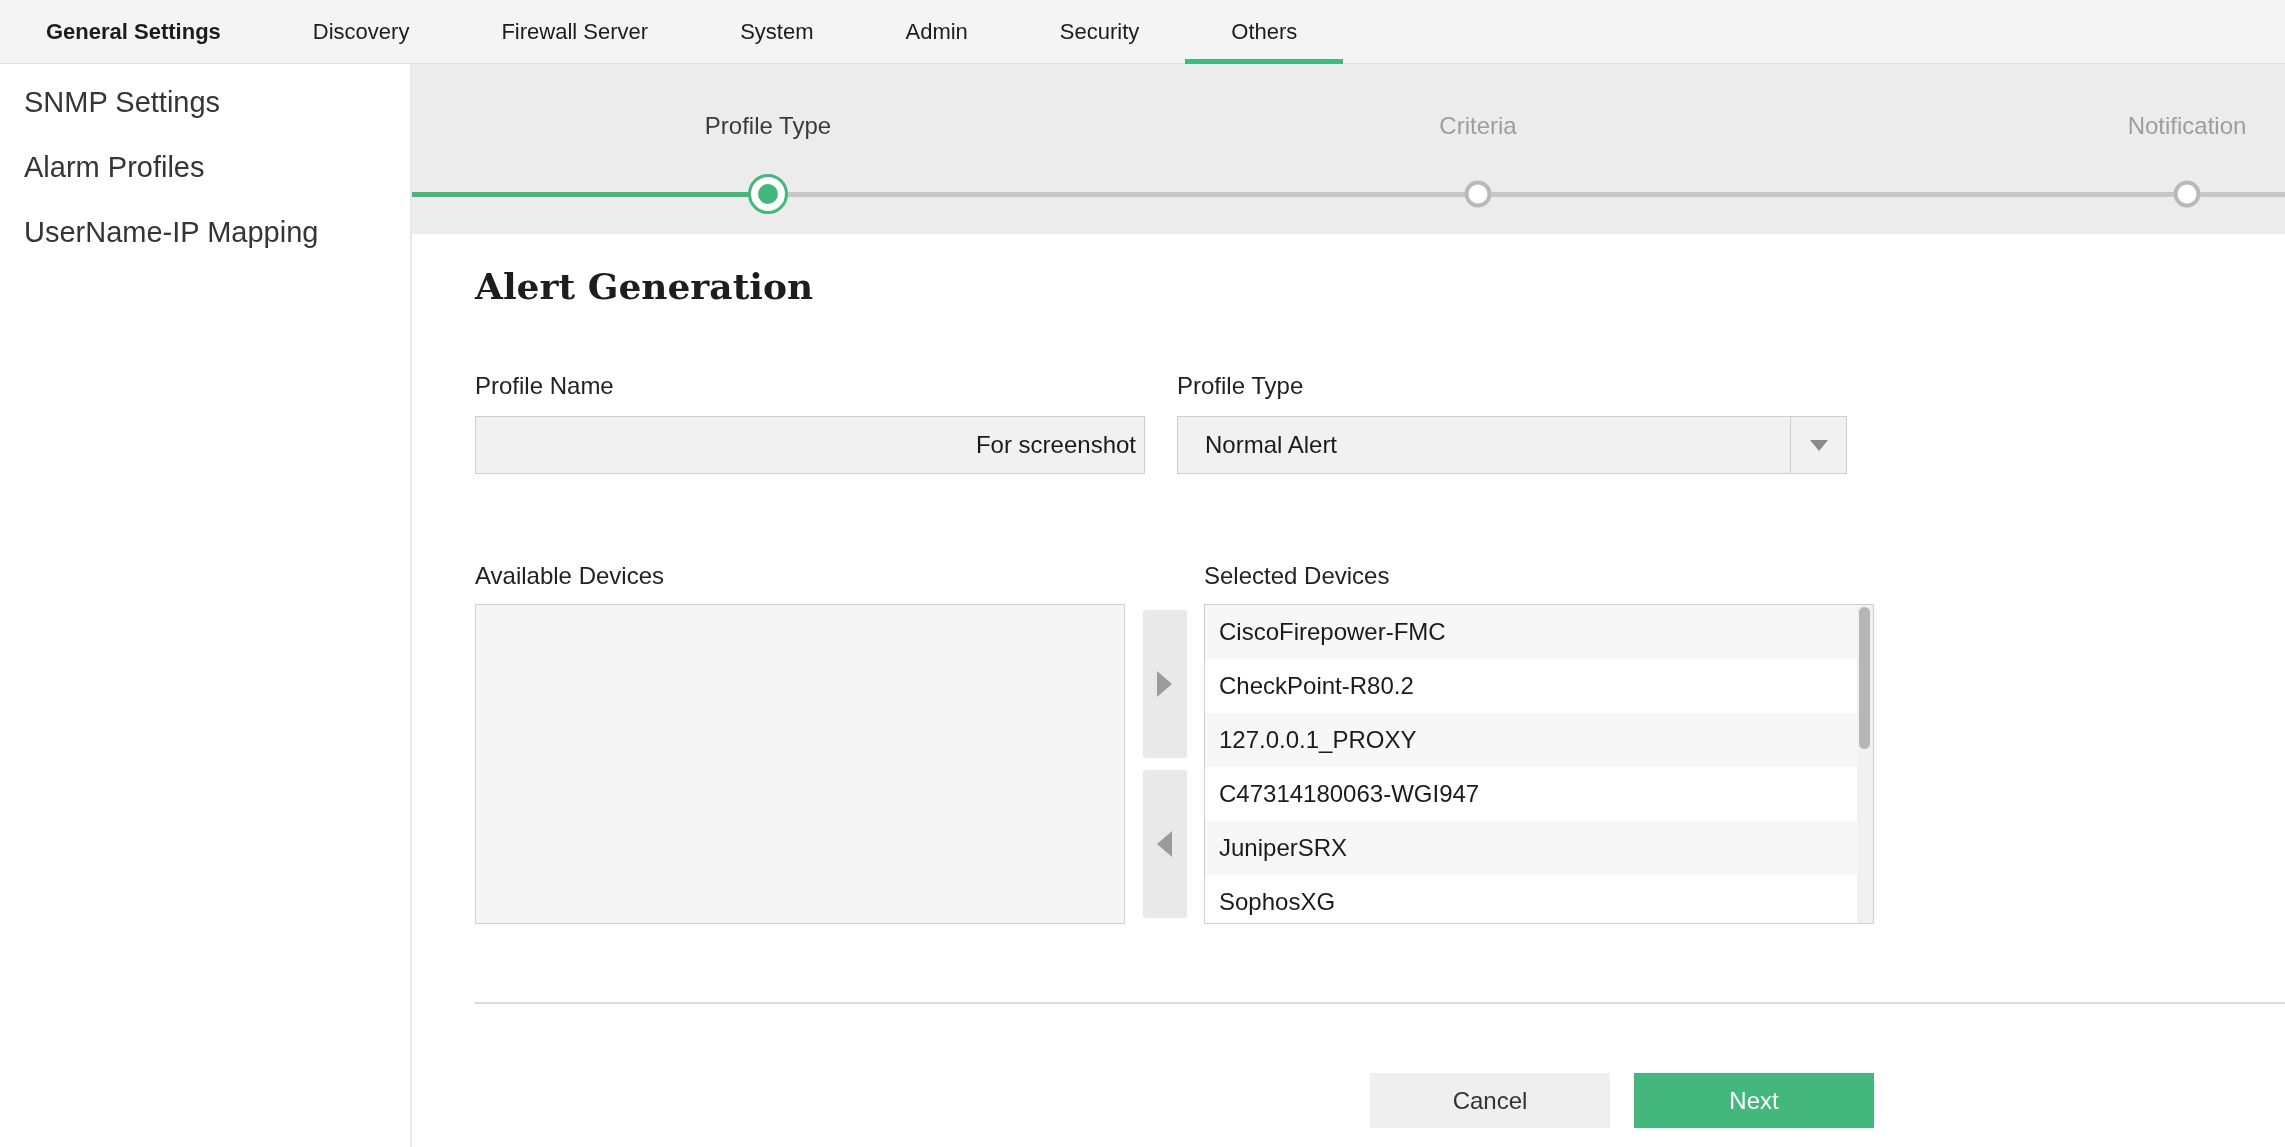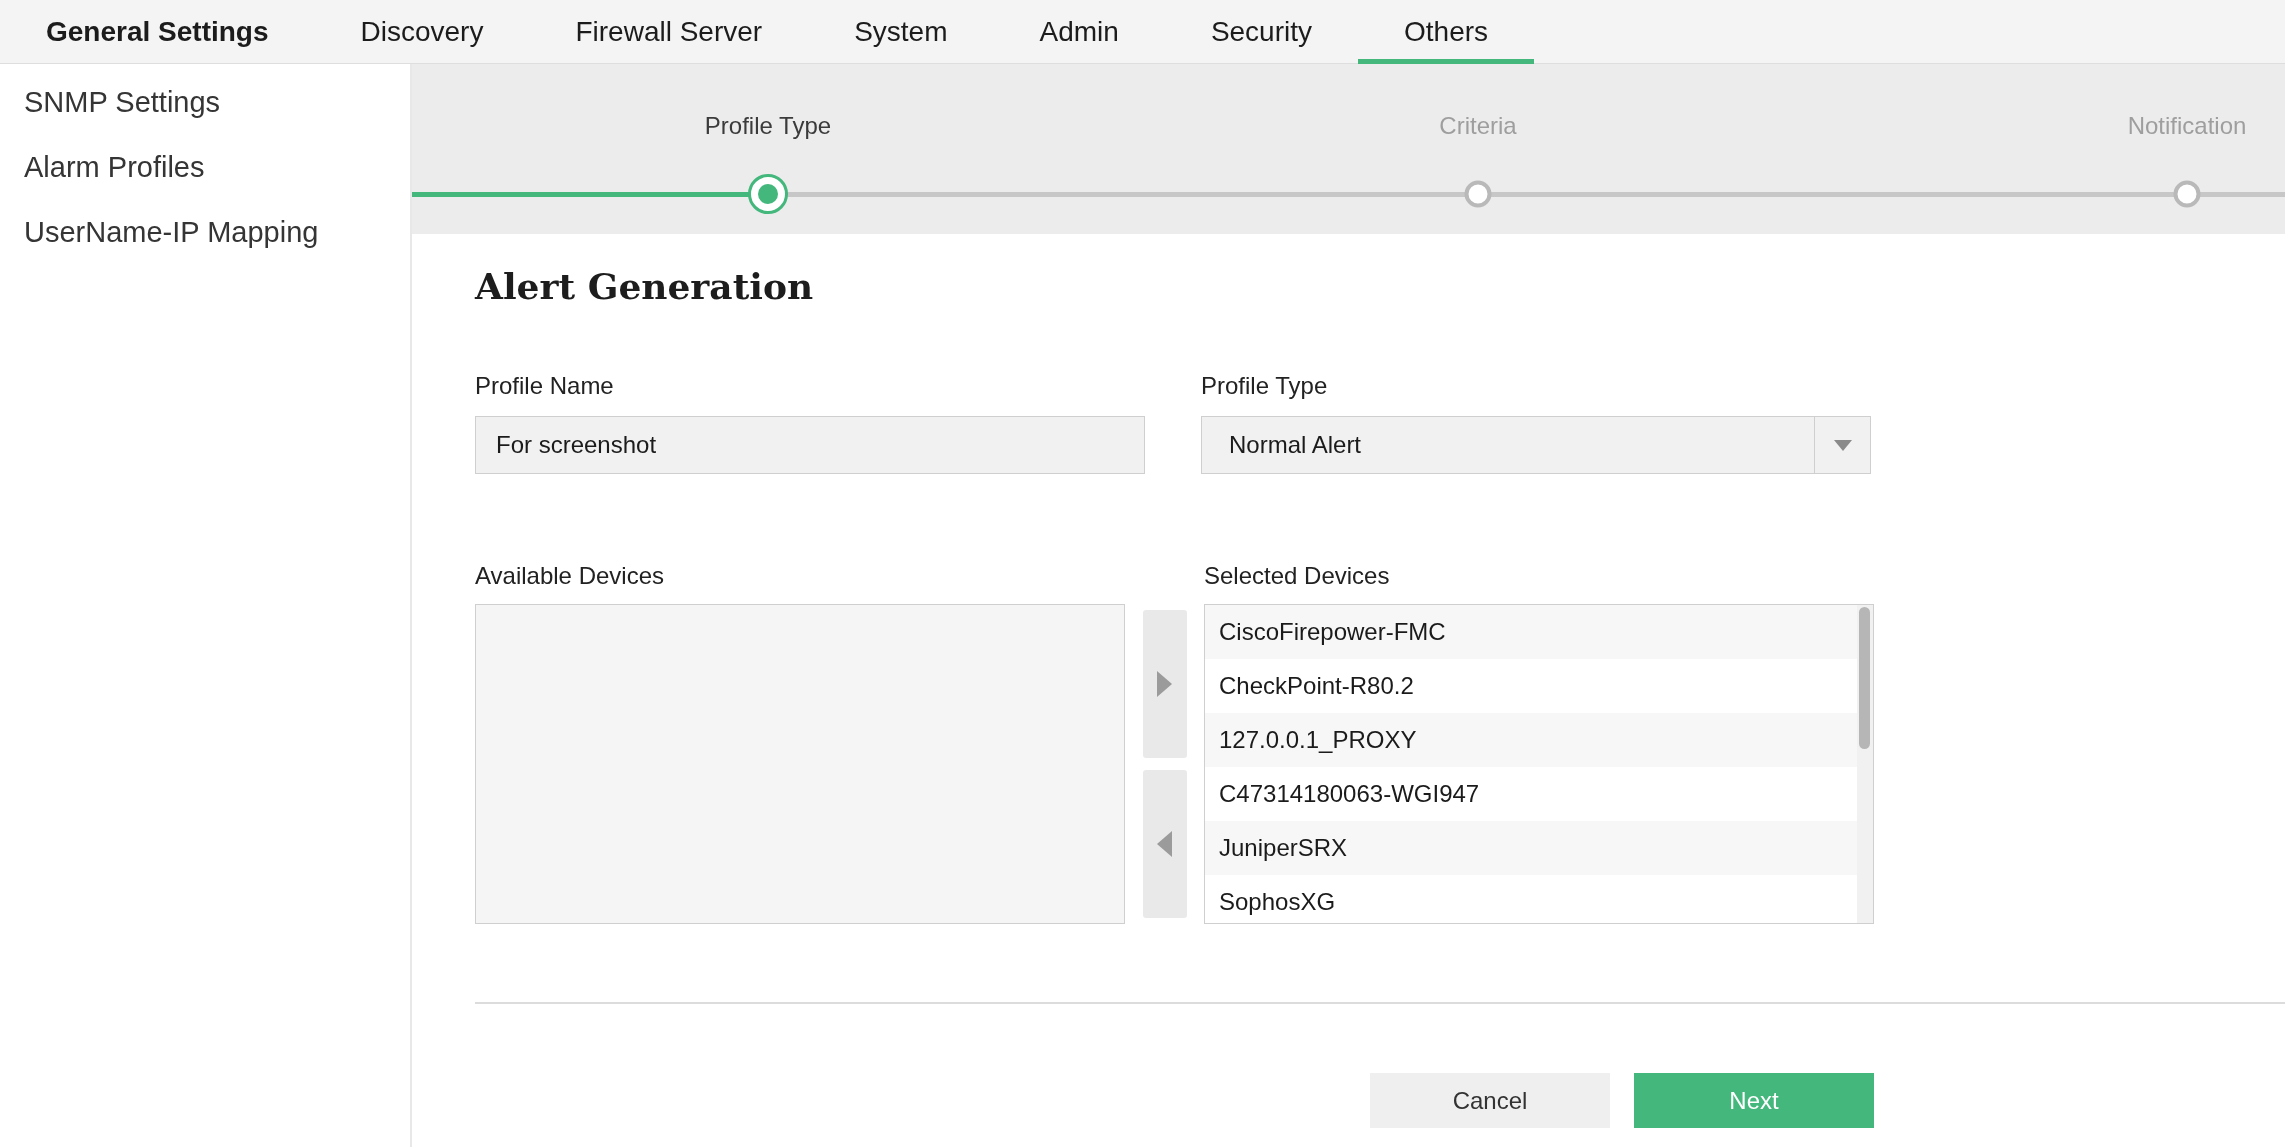--- a/index.html
+++ b/index.html
@@ -4,21 +4,21 @@
 <style>
   :root { --green:#43b77c; }
   * { margin:0; padding:0; box-sizing:border-box; }
   html,body { width:2285px; height:1147px; overflow:hidden; background:#fff;
               font-family:"Liberation Sans",sans-serif; color:#222; }
 
   
   .topnav { height:64px; background:#f4f4f4; border-bottom:1px solid #dedede;
             display:flex; align-items:stretch; }
   .tab { position:relative; display:flex; align-items:center; padding:0 46px;
-         font-size:28px; color:#1c1c1c; cursor:pointer; white-space:nowrap; }
+         font-size:22px; color:#1c1c1c; cursor:pointer; white-space:nowrap; }
   .tab.bold { font-weight:700; }
   .tab.active::after { content:""; position:absolute; left:0; right:0; bottom:-1px;
                        height:5px; background:var(--green); }
 
   
   .body { display:flex; height:1083px; }
   .sidebar { width:412px; background:#fff; border-right:2px solid #e8e8e8; padding-top:6px; }
   .side-item { padding:16px 24px; font-size:29px; color:#353535; cursor:pointer; }
   .main { flex:1; position:relative; background:#fff; }
 
@@ -34,26 +34,26 @@
   .dot.inactive { width:27px; height:27px; border:4px solid #b9b9b9; }
   .dot.active { width:40px; height:40px; border:3px solid var(--green);
                 display:flex; align-items:center; justify-content:center; }
   .dot.active::after { content:""; width:20px; height:20px; border-radius:50%; background:var(--green); }
 
   
   .content { padding-left:63px; }
   h1.page-title { margin-top:30px; font-family:"DejaVu Serif",serif; font-weight:700;
                   font-size:36px; line-height:44px; color:#1d1d1d; }
 
-  .form-row { display:flex; gap:56px; margin-top:64px; }
+  .form-row { display:flex; gap:32px; margin-top:64px; }
   .field { width:670px; }
   .field-label { font-size:24px; color:#222; height:28px; margin-bottom:16px; }
   .text-input { width:670px; height:58px; background:#f1f1f1; border:1px solid #cfcfcf;
                 font-family:"Liberation Sans",sans-serif; font-size:24px; color:#1b1b1b;
-                padding:0 20px; outline:none; }
+                padding:0 8px; outline:none;text-align:right; }
   .select { width:670px; height:58px; background:#f1f1f1; border:1px solid #cfcfcf;
             display:flex; align-items:center; cursor:pointer; }
   .select-value { flex:1; font-size:24px; color:#1b1b1b; padding-left:27px; }
   .select-arrow-box { width:56px; height:100%; border-left:1px solid #cfcfcf;
                       display:flex; align-items:center; justify-content:center; }
   .tri-down { width:0; height:0; border-left:9px solid transparent;
               border-right:9px solid transparent; border-top:11px solid #8a8a8a; }
 
   .devices-labels { display:flex; margin-top:88px; }
   .devices-labels .lbl1 { width:729px; font-size:24px; color:#222; height:28px; }

